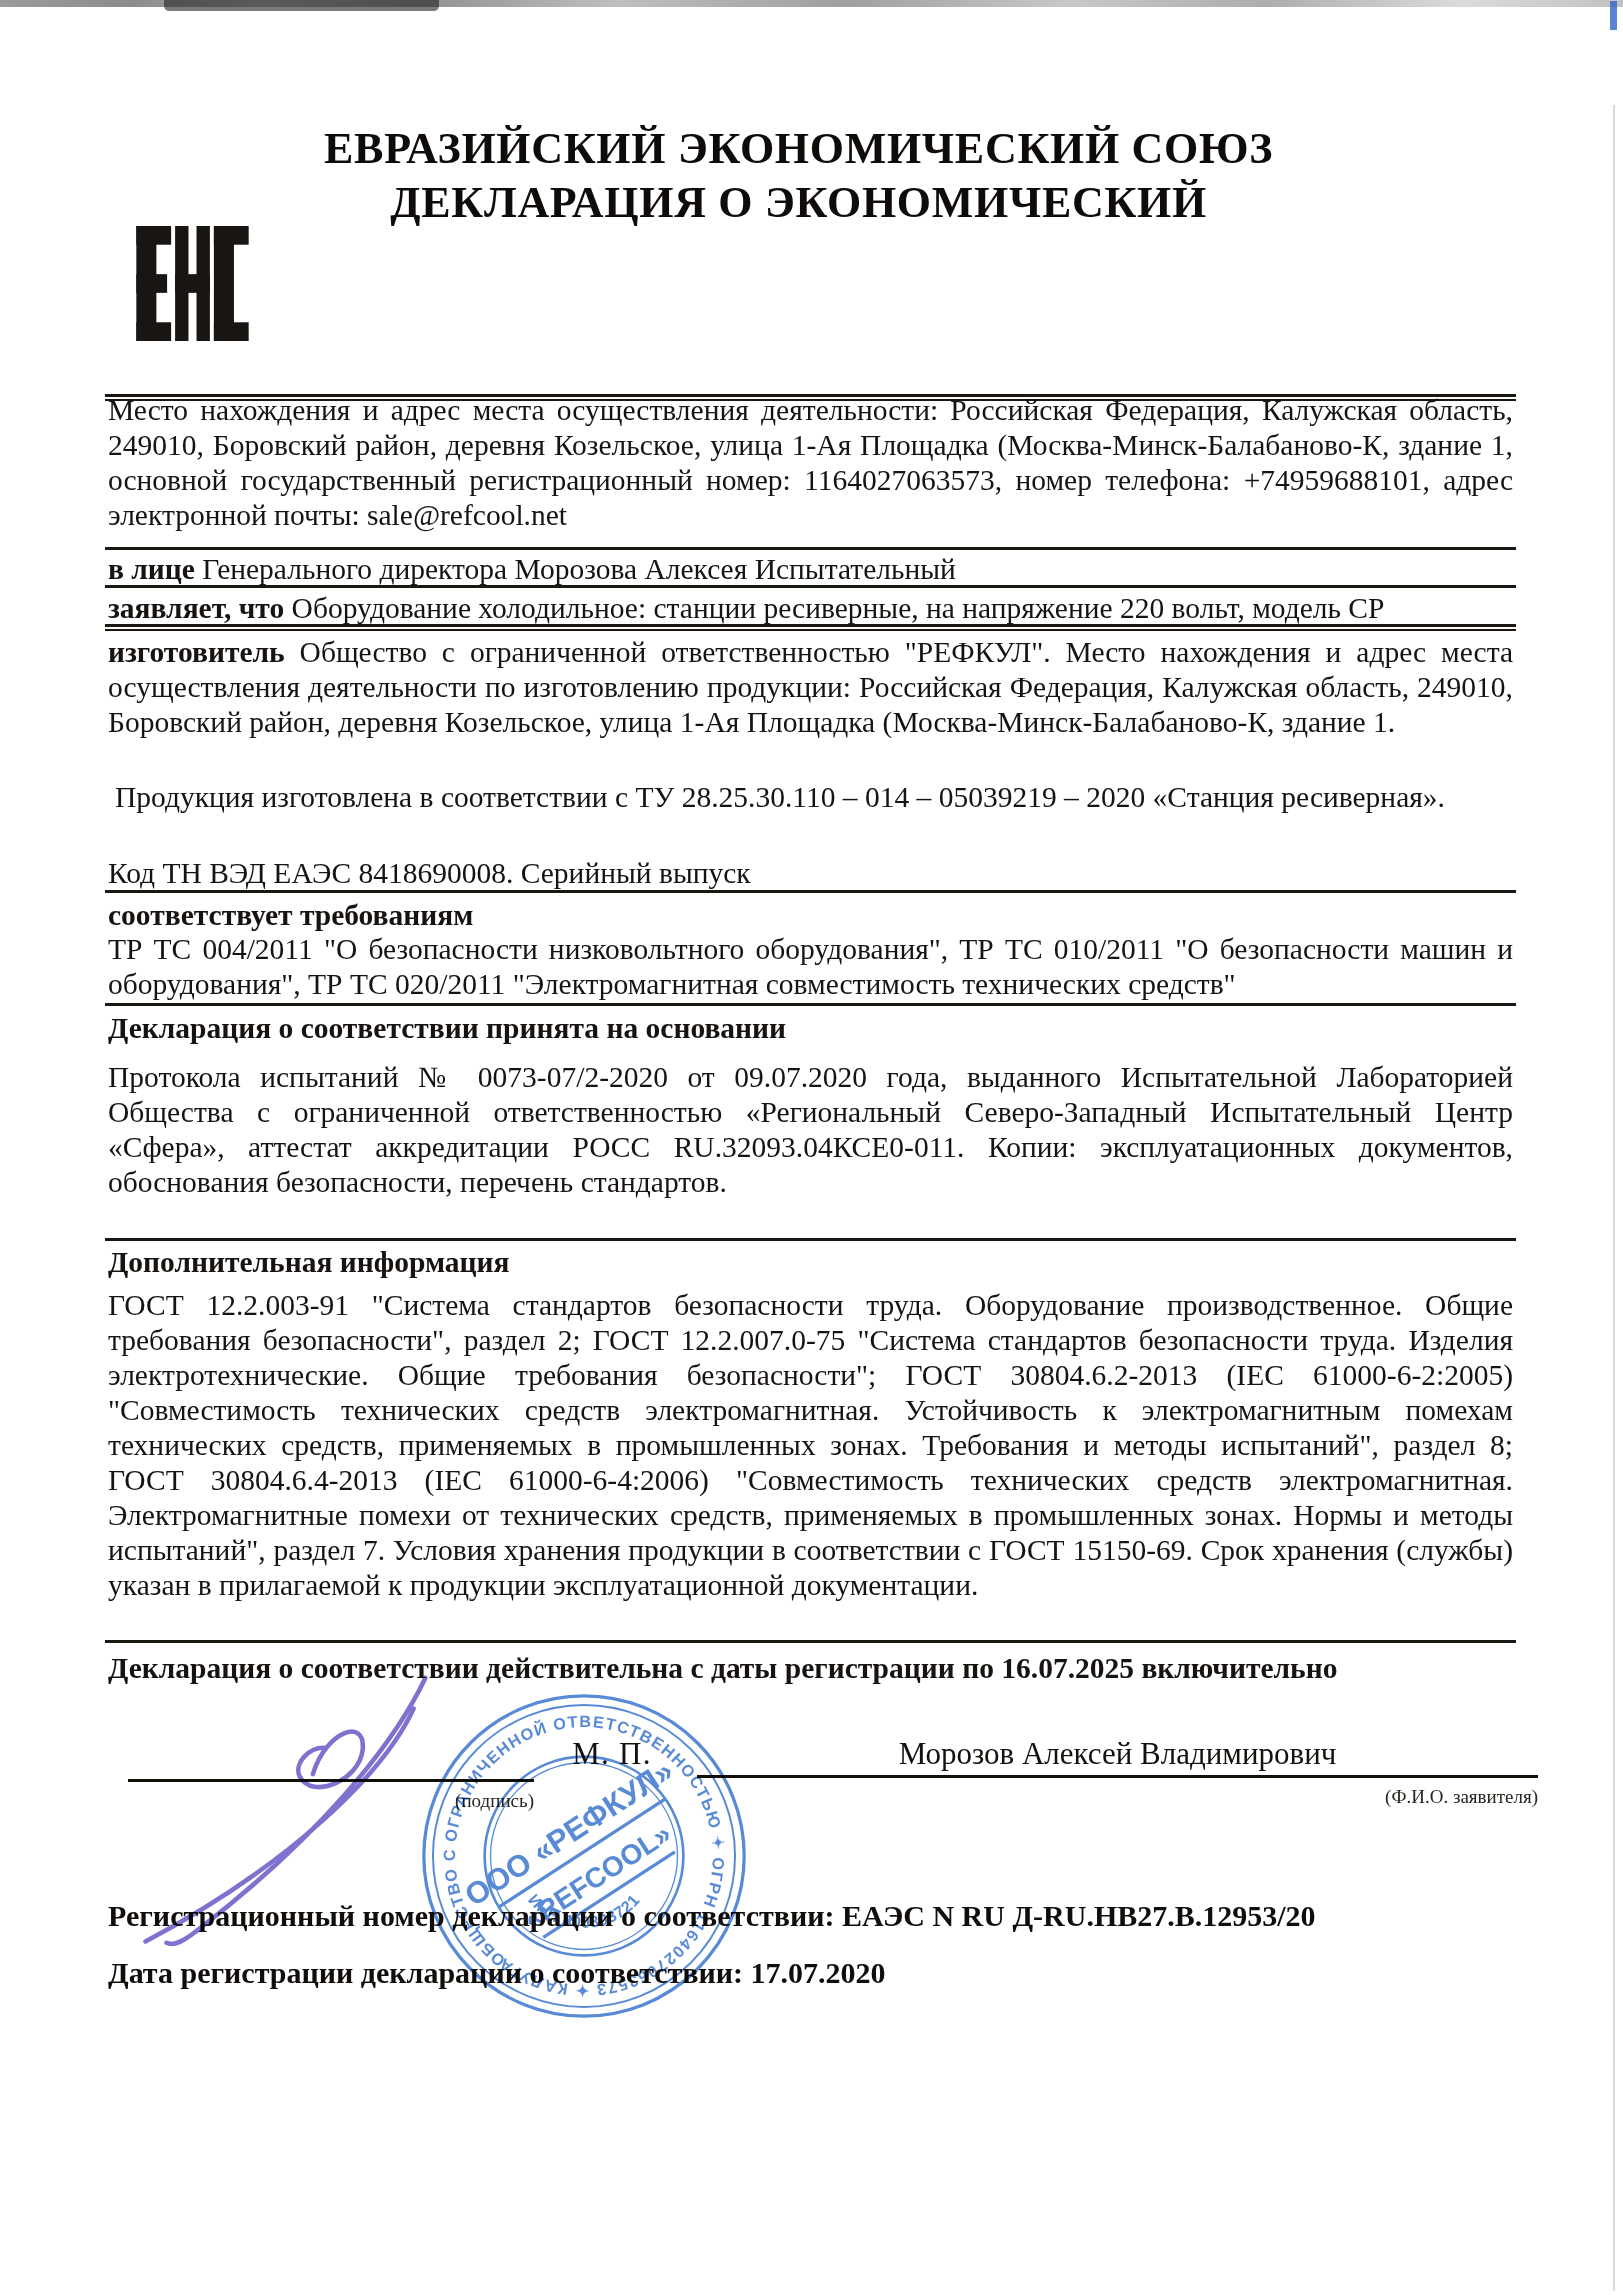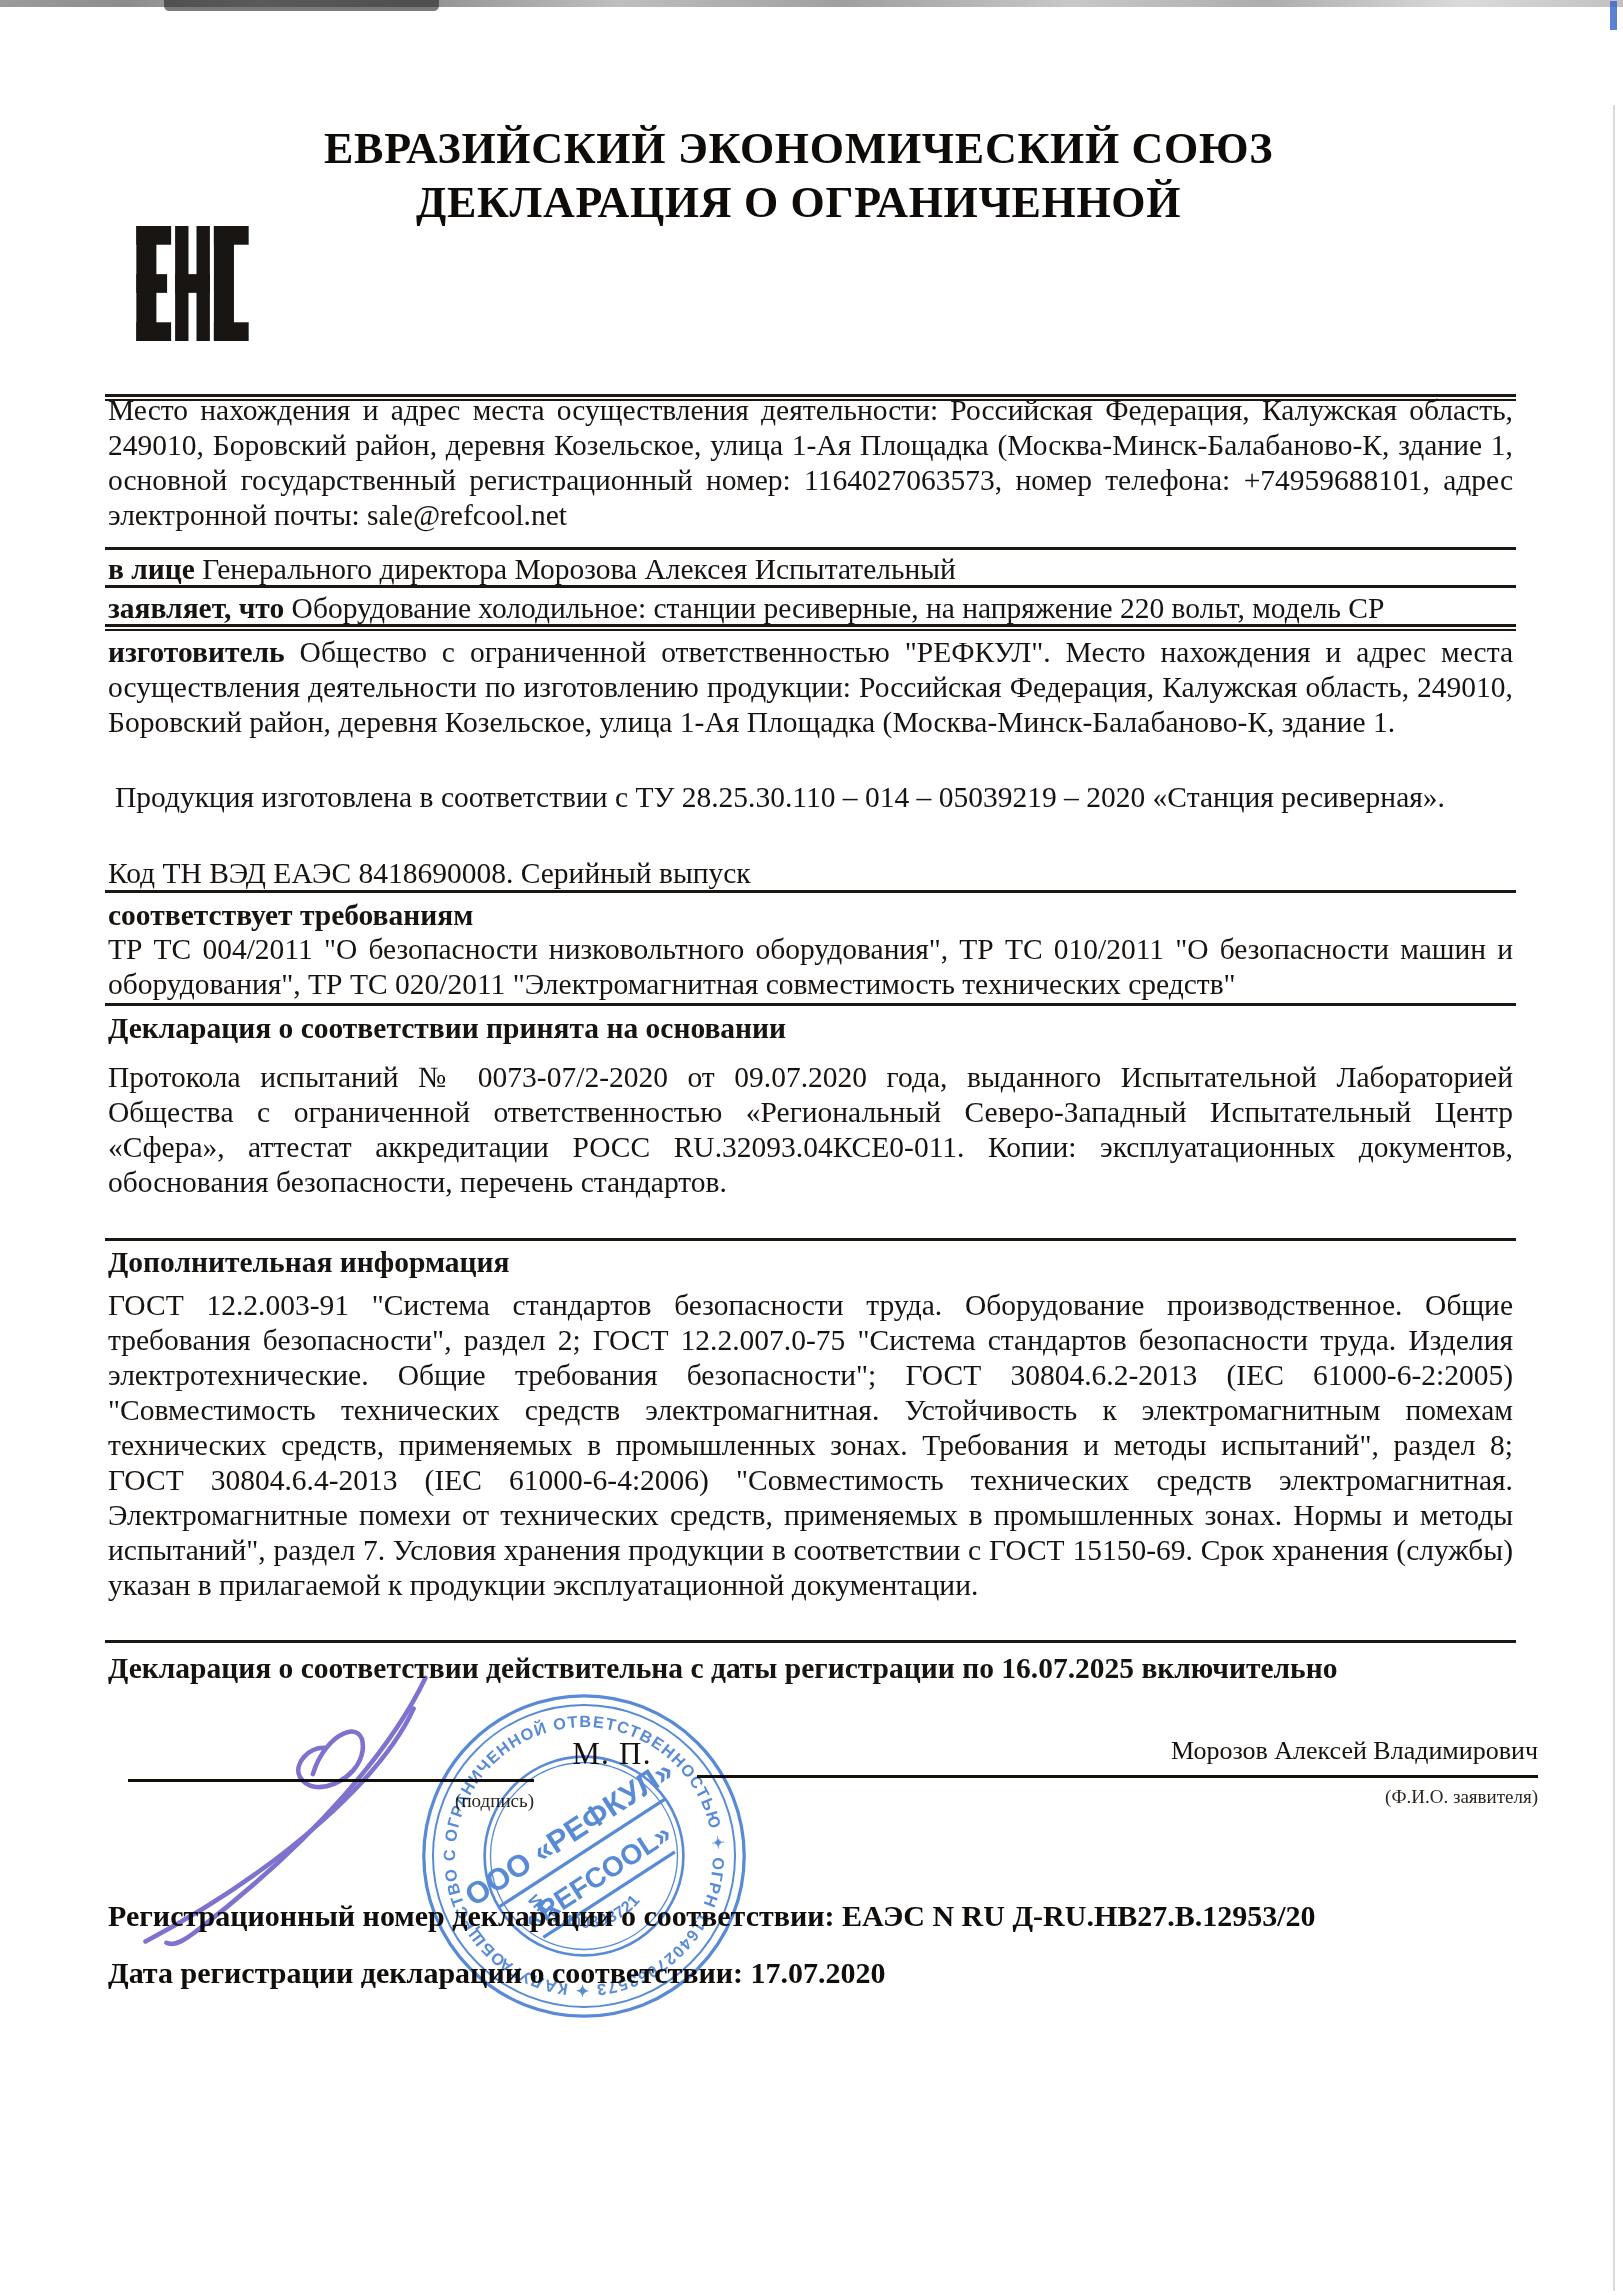--- a/index.html
+++ b/index.html
@@ -24,21 +24,21 @@
     color:#171310;
   }
   .single{text-align:left;}
   .b{font-weight:bold;}
   .hr{left:105px;width:1411px;height:3.3px;background:#1b1713;}
   .hr.dbl{height:6.5px;background:linear-gradient(#1b1713 0 3.3px,#fbfaf7 3.3px 4.6px,#1b1713 4.6px 6.5px);}
   .capt{font-size:19px;line-height:22px;text-align:right;color:#2a2520;}
   .sigline{height:2.6px;background:#131009;}
   .regline{left:108px;width:1440px;font-weight:bold;font-size:30px;line-height:37px;text-align:left;color:#100d0a;}
   .mp{font-size:31px;letter-spacing:1.3px;color:#15110d;}
-  .fio-name{font-size:26px;text-align:right;color:#15110d;}
+  .fio-name{font-size:31px;text-align:center;color:#15110d;}
   #stamp-svg{mix-blend-mode:multiply;opacity:.92;filter:blur(0.3px);color:#4a80d2;}
   #signature-svg{mix-blend-mode:multiply;opacity:.88;}
   .scan-top{
     left:0;top:0;width:1624px;height:7.2px;opacity:.55;
     background:linear-gradient(90deg,#4a4a4a 0%,#2e2e2e 8%,#6e6e6e 16%,#383838 26%,#8a8a8a 38%,#515151 52%,#9b9b9b 66%,#6a6a6a 78%,#bdbdbd 90%,#8f8f8f 100%);
   }
   .scan-top-blob{left:164px;top:0;width:275px;height:10.5px;background:#222;opacity:.6;border-radius:0 0 5.2px 5.2px;}
   .scan-right{left:1613px;top:105px;width:2px;height:2186px;background:#bcbcbc;opacity:.55;}
   .scan-blue-tick{left:1610px;top:1.3px;width:7.2px;height:29px;background:#2f63c8;opacity:.8;}
 </style>
@@ -46,21 +46,21 @@
 <body>
 
 <div id="page">
 
   <div class="abs scan-top"></div>
   <div class="abs scan-top-blob"></div>
   <div class="abs scan-right"></div>
   <div class="abs scan-blue-tick"></div>
 
   <div class="abs title" style="top:123px;">ЕВРАЗИЙСКИЙ ЭКОНОМИЧЕСКИЙ СОЮЗ</div>
-  <div class="abs title" style="top:177px;">ДЕКЛАРАЦИЯ О ОГРАНИЧЕННОЙ</div>
+  <div class="abs title" style="top:177px;">ДЕКЛАРАЦИЯ О ЭКОНОМИЧЕСКИЙ</div>
 
   <svg class="abs" style="left:136px;top:226px;" width="113" height="115" viewBox="0 0 168 172" aria-label="EAC">
     <g fill="#191512">
       <rect x="0" y="0" width="30" height="172"></rect>
       <rect x="0" y="0" width="52" height="28"></rect>
       <rect x="0" y="72" width="46" height="28"></rect>
       <rect x="0" y="144" width="52" height="28"></rect>
       <rect x="58" y="0" width="20" height="172"></rect>
       <rect x="90" y="0" width="20" height="172"></rect>
       <rect x="58" y="72" width="52" height="28"></rect>

